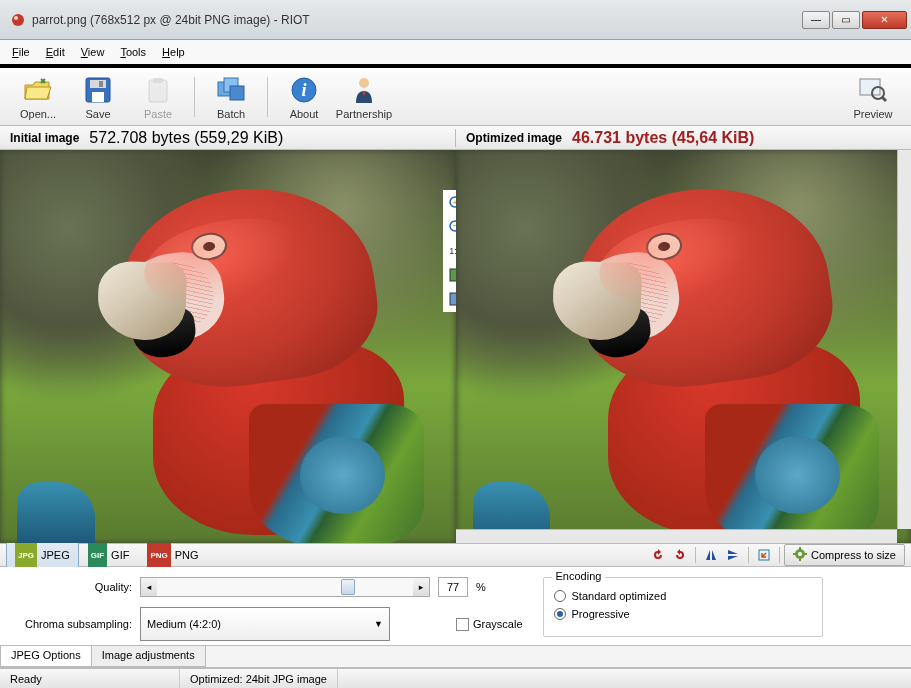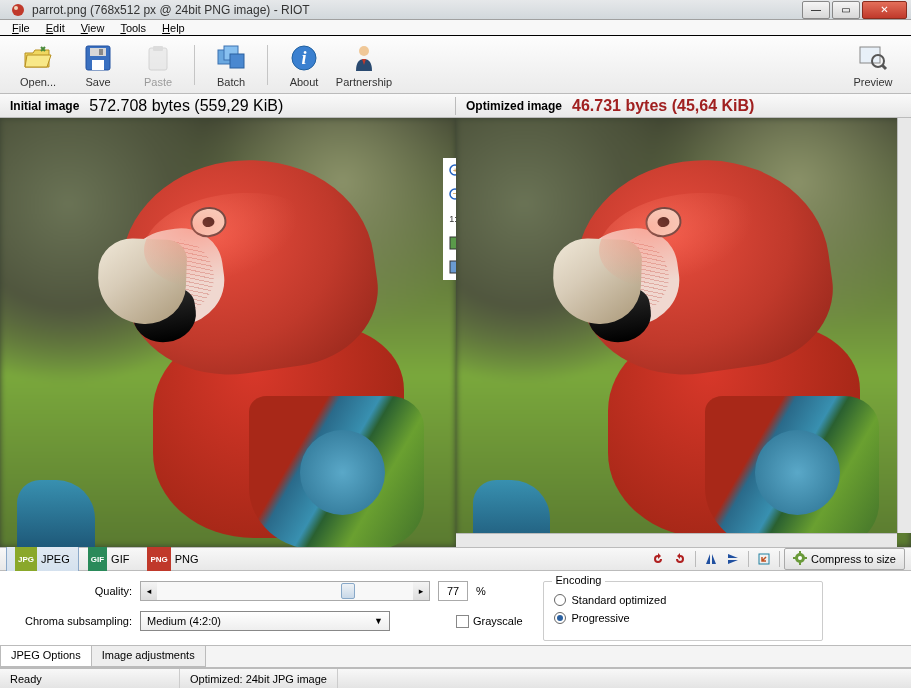--- a/index.html
+++ b/index.html
@@ -1,27 +1,27 @@
 <!DOCTYPE html>
 <html><head>
 <meta charset="utf-8">
 <style>
 * { box-sizing: border-box; margin: 0; padding: 0; }
 body { font-family: Tahoma, Arial, sans-serif; font-size: 11px; background: #f0f0f0; width: 911px; height: 688px; overflow: hidden; display: flex; flex-direction: column; }
 
 
-.titlebar { height: 20px; background: linear-gradient(#e6e8ea, #d2d8dc); display: flex; align-items: center; padding: 0 4px; border-bottom: 1px solid #a0a0a0; }
+.titlebar { height: 40px; background: linear-gradient(#e6e8ea, #d2d8dc); display: flex; align-items: center; padding: 0 4px; border-bottom: 1px solid #a0a0a0; }
 .titlebar-icon { width: 16px; height: 16px; margin: 0 6px; }
 .titlebar-text { flex: 1; font-size: 12px; color: #333; }
 .win-btns { display: flex; gap: 2px; }
 .win-btn { width: 28px; height: 18px; display: flex; align-items: center; justify-content: center; border-radius: 2px; border: 1px solid #888; background: linear-gradient(#f5f5f5,#d8d8d8); font-size: 10px; }
 .win-btn.close { background: linear-gradient(#e36f5a,#c0392b); color: #fff; border-color: #8a2c1e; width: 45px; }
 
 
-.menubar { height: 16px; background: #f8f8f8; display: flex; align-items: center; padding: 0 4px; border-bottom: 1px solid #000000; }
+.menubar { height: 28px; background: #f8f8f8; display: flex; align-items: center; padding: 0 4px; border-bottom: 4px solid #000000; }
 .menu-item { padding: 2px 8px; cursor: default; }
 .menu-item u { text-decoration: underline; }
 
 
 .toolbar { height: 58px; background: linear-gradient(#fdfdfd,#ebebeb); border-bottom: 1px solid #bbb; display: flex; align-items: center; padding: 0 8px; }
 .tool-btn { display: flex; flex-direction: column; align-items: center; justify-content: center; width: 60px; height: 52px; gap: 2px; }
 .tool-btn.disabled { opacity: 0.45; }
 .tool-btn .ico { width: 32px; height: 32px; display:flex; align-items:center; justify-content:center;}
 .tool-btn .lbl { font-size: 11px; color: #333; }
 .tool-sep { width: 1px; height: 40px; background: #c5c5c5; margin: 0 6px; }
@@ -90,21 +90,21 @@
 .options-panel { background: #fff; border-bottom: 1px solid #bbb; padding: 10px 12px 4px; display: flex; gap: 20px; }
 .opt-col { display: flex; flex-direction: column; gap: 10px; }
 .opt-row { display: flex; align-items: center; gap: 8px; }
 .opt-label { text-align: right; width: 120px; }
 .slider-wrap { display: flex; align-items: center; border: 1px solid #aaa; background: #fff; height: 20px; width: 290px; }
 .slider-btn { width: 16px; height: 18px; display: flex; align-items: center; justify-content: center; background: linear-gradient(#f4f4f4,#ddd); font-size: 9px; }
 .slider-track { flex: 1; height: 18px; position: relative; background:#f8f8f8;}
 .slider-thumb { position: absolute; top: 1px; width: 14px; height: 16px; background: linear-gradient(#eef2f6,#c8d8e8); border: 1px solid #88a8c8; border-radius: 2px; }
 .qual-input { width: 30px; height: 20px; border: 1px solid #aaa; text-align: center; font-size: 11px; }
 .pct { font-size: 11px; }
-.dropdown { width: 250px; height: 20px; border: 1px solid #888; background: linear-gradient(#fff,#eee); display: flex; align-items: center; padding: 0 6px; justify-content: space-between; }
+.dropdown { width: 250px; height: 34px; border: 1px solid #888; background: linear-gradient(#fff,#eee); display: flex; align-items: center; padding: 0 6px; justify-content: space-between; }
 .dd-arrow { font-size: 9px; }
 .checkbox-row { display: flex; align-items: center; gap: 4px; padding-left: 40px; }
 .chk { width: 13px; height: 13px; border: 1px solid #888; background: #fff; }
 .fieldset { border: 1px solid #ccc; border-radius: 2px; padding: 6px 10px 10px; position: relative; width: 280px; }
 .fieldset-legend { position: absolute; top: -8px; left: 8px; background: #fff; padding: 0 4px; font-size: 11px; }
 .radio-row { display: flex; align-items: center; gap: 6px; margin: 6px 0; }
 .radio { width: 12px; height: 12px; border: 1px solid #666; border-radius: 50%; background: #fff; display: flex; align-items: center; justify-content: center; }
 .radio.checked::after { content: ""; width: 6px; height: 6px; background: #2a60a0; border-radius: 50%; }
 
 

